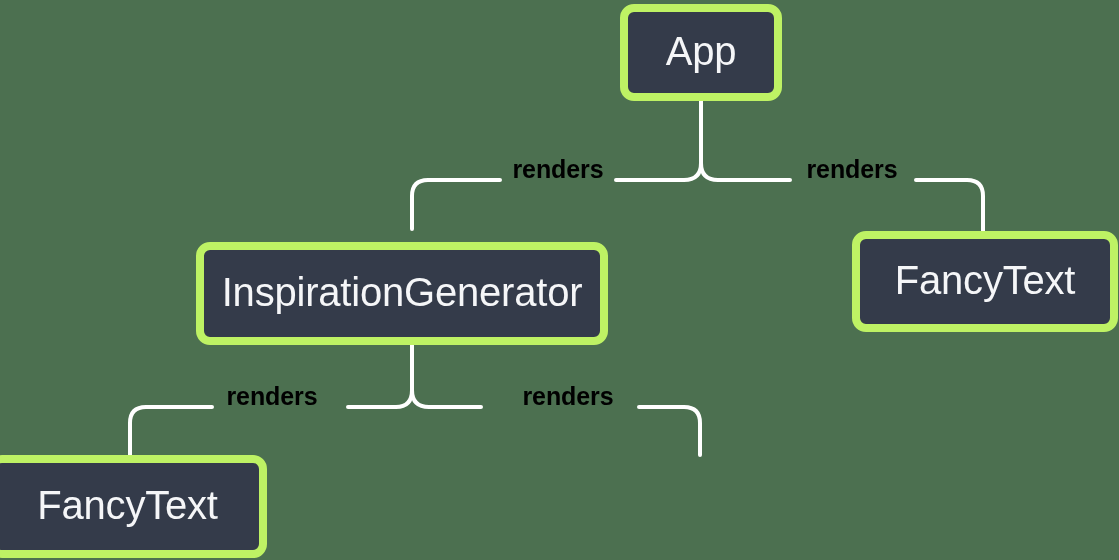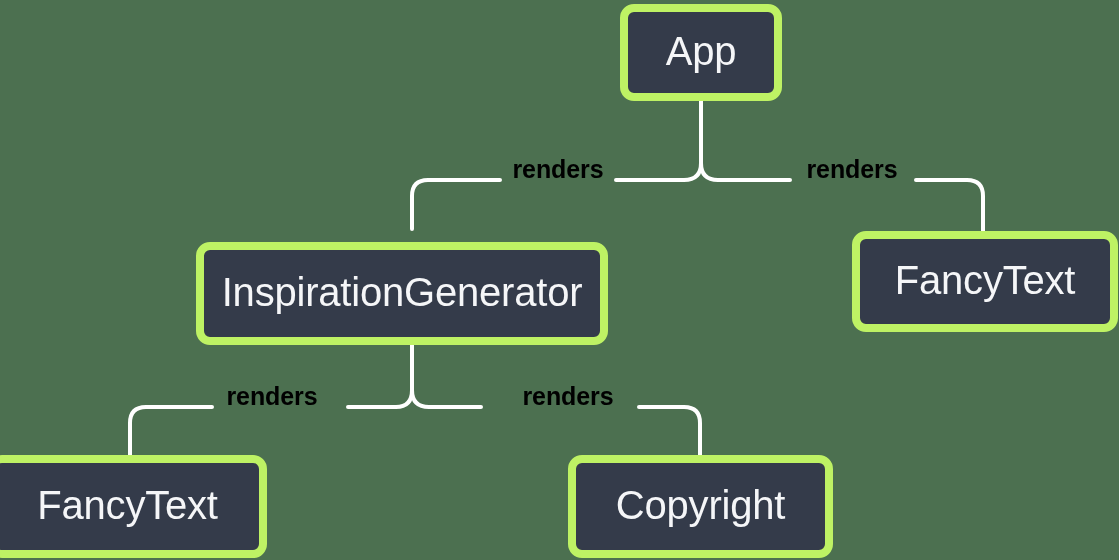--- a/index.html
+++ b/index.html
@@ -91,23 +91,20 @@
   </div>
 
   <div class="node-box" style="left:852px; top:231px; width:266px; height:101px;">
     <span class="node-label">FancyText</span>
   </div>
 
   <div class="node-box" style="left:-12px; top:455px; width:279px; height:103px;">
     <span class="node-label">FancyText</span>
   </div>
 
-  <div class="node-box" style="left:568px; top:455px; width:265px; height:103px;">
-    <span class="node-label">Copyright</span>
-  </div>
 
   <div class="edge-label" style="left:558px; top:169px;">renders</div>
 
   <div class="edge-label" style="left:852px; top:169px;">renders</div>
 
   <div class="edge-label" style="left:272px; top:396px;">renders</div>
 
   <div class="edge-label" style="left:568px; top:396px;">renders</div>
 
 </div>

